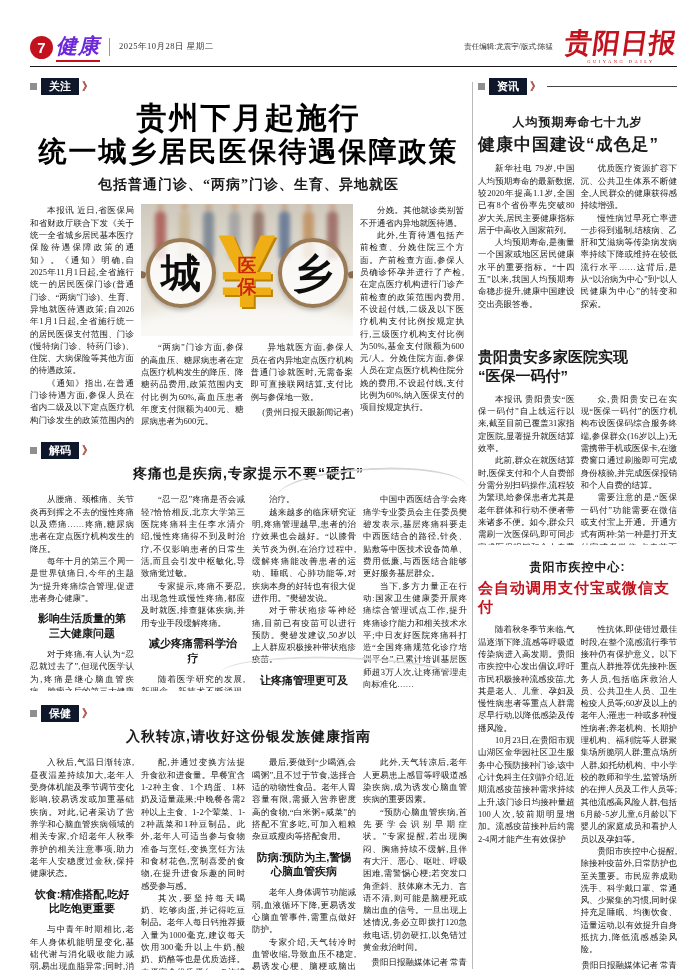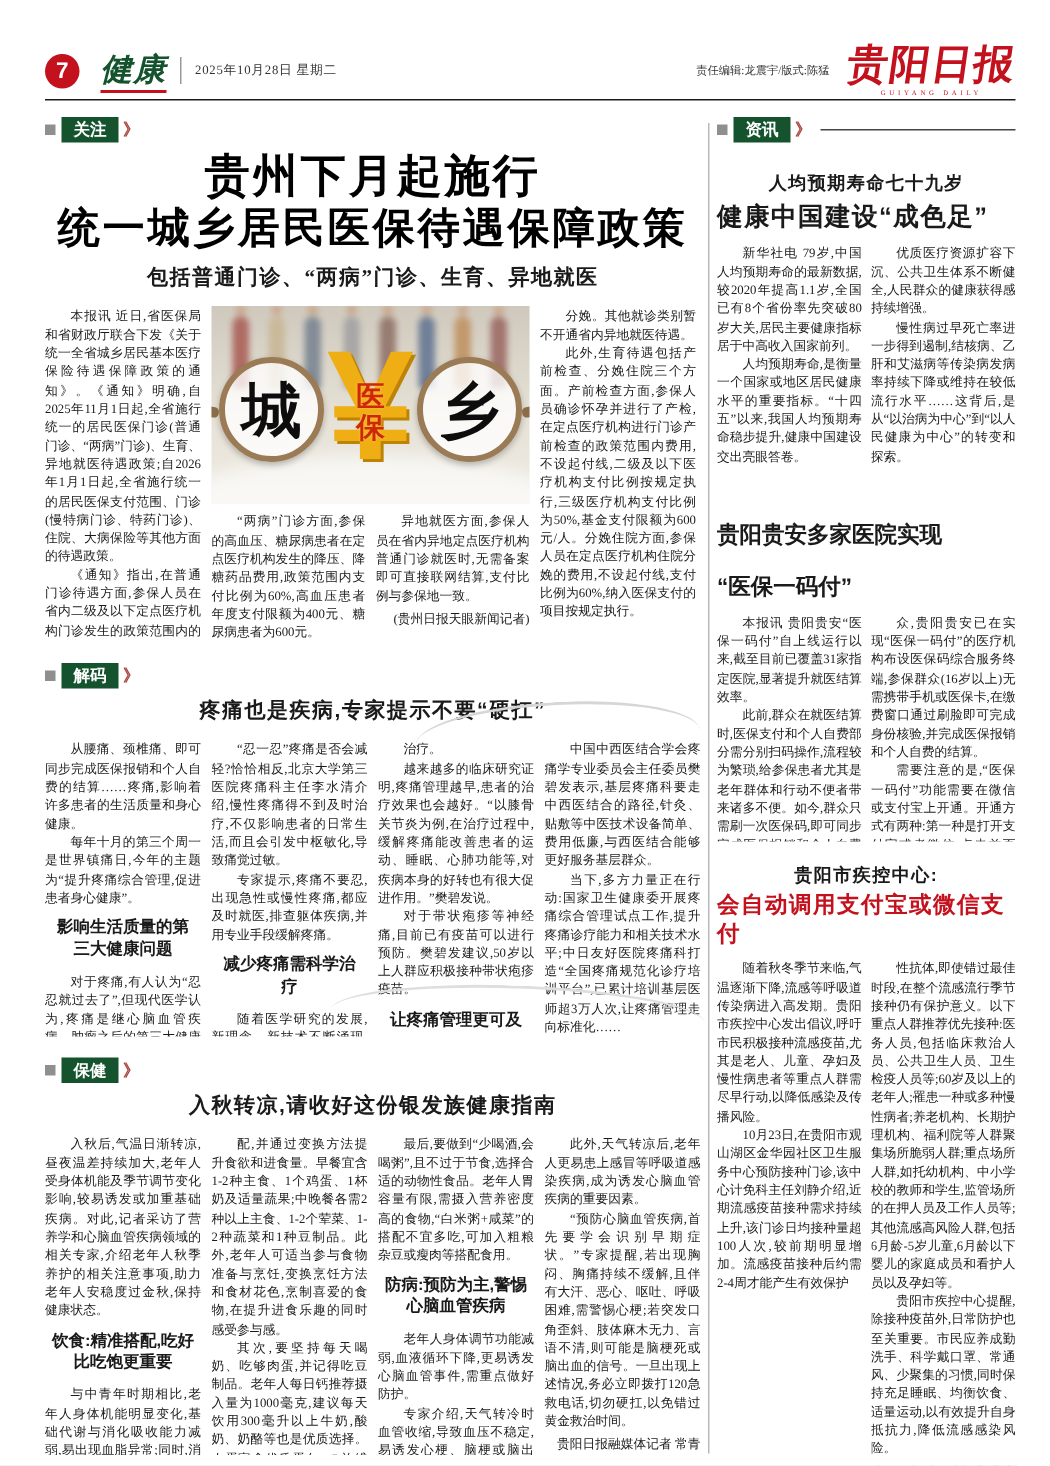--- a/index.html
+++ b/index.html
@@ -2,39 +2,39 @@
 <html><head>
 <meta charset="utf-8">
 <style>
   html,body{margin:0;padding:0;background:#e8e8e8;}
   .page{position:relative;width:700px;height:977px;background:#fff;margin:0 auto;overflow:hidden;
         font-family:"Liberation Serif","DejaVu Serif",serif;color:#1a1a1a;}
   
   .hdr{position:absolute;left:30px;right:23px;top:30px;height:34px;display:flex;align-items:center;}
   .pgnum{width:23px;height:23px;border-radius:50%;background:#c3121d;color:#fff;font-weight:bold;
          font-size:15px;display:flex;align-items:center;justify-content:center;font-family:"Liberation Sans",sans-serif;}
-  .secname{color:#14532d;font-size:21px;font-weight:900;font-style:italic;margin-left:14px;
+  .secname{color:#6d28d9;font-size:21px;font-weight:900;font-style:italic;margin-left:3px;
            font-family:"Liberation Sans",sans-serif;letter-spacing:1px;border-bottom:2px solid #c3121d;}
   .hdiv{width:1px;height:18px;background:#999;margin:0 9px;}
   .hdate{font-size:8.5px;color:#333;letter-spacing:.5px;}
   .hsp{flex:1;}
   .hed{font-size:7.5px;color:#333;margin-right:12px;}
   .mast{text-align:center;}
   .mast-cn{color:#c3121d;font-size:27px;font-weight:900;transform:skewX(-8deg);letter-spacing:1px;line-height:1;}
   .mast-en{color:#c3121d;font-size:4.5px;letter-spacing:2.5px;margin-top:2px;}
   .hrule{position:absolute;left:30px;right:23px;top:66px;height:1px;background:#1a1a1a;}
   
   .cols{position:absolute;left:30px;right:23px;top:78px;bottom:8px;display:flex;}
   .leftcol{width:437px;flex:none;}
   .vdiv{width:1px;background:#b9b9b9;margin:4px 5px 0 5px;}
   .rightcol{flex:1;min-width:0;display:flex;flex-direction:column;}
   
   .tagrow{display:flex;align-items:center;margin-bottom:5px;}
   .tagsq{width:7px;height:7px;background:#8f8f8f;margin-right:4px;}
-  .tagbox{background:#14532d;color:#fff;font-size:11px;font-weight:bold;padding:1px 8px;
+  .tagbox{background:#0f172a;color:#fff;font-size:11px;font-weight:bold;padding:1px 8px;
           font-family:"Liberation Sans",sans-serif;}
   .tagarr{color:#a8453c;font-weight:900;font-size:11px;margin-left:3px;font-family:"Liberation Sans",sans-serif;}
   .tagline{flex:1;height:1px;background:#444;margin-left:6px;}
   
   .h-lead{font-family:"Liberation Sans",sans-serif;font-weight:900;text-align:center;color:#000;
           letter-spacing:2px;line-height:1.18;margin:0;}
   .h-lead.l1{font-size:30px;}
   .h-lead.l2{font-size:28px;}
   .lead-sub{font-size:14px;font-weight:bold;text-align:center;margin:8px 0 10px;letter-spacing:1px;}
   .h-mid{font-family:"Liberation Sans",sans-serif;font-weight:900;font-size:14px;text-align:center;
@@ -190,21 +190,21 @@
         <div class="arc arc2"></div>
         <div class="tagrow">
           <span class="tagsq"></span>
           <span class="tagbox">解码</span>
           <span class="tagarr">》</span>
         </div>
         <h2 class="h-mid">疼痛也是疾病,专家提示不要“硬扛”</h2>
         <div class="fourcol dec-body">
           <div class="fcol bt">
             <div>
-                <p>从腰痛、颈椎痛、即可同步完成医保报销和个人自费的结算……疼痛,影响着许多患者的生活质量和身心健康。</p>
+                <p>从腰痛、颈椎痛、关节炎再到挥之不去的慢性疼痛以及癌痛……疼痛,糖尿病患者在定点医疗机构发生的降压。</p>
                 <p>每年十月的第三个周一是世界镇痛日,今年的主题为“提升疼痛综合管理,促进患者身心健康”。</p>
               </div>
             <div class="sub">影响生活质量的第三大健康问题</div>
             <div>
                 <p>对于疼痛,有人认为“忍忍就过去了”,但现代医学认为,疼痛是继心脑血管疾病、肿瘤之后的第三大健康问题。</p>
               </div>
           </div>
           <div class="fcol bt">
             <div>
                 <p>“忍一忍”疼痛是否会减轻?恰恰相反,北京大学第三医院疼痛科主任李水清介绍,慢性疼痛得不到及时治疗,不仅影响患者的日常生活,而且会引发中枢敏化,导致痛觉过敏。</p>
@@ -298,21 +298,21 @@
               <p>人均预期寿命,是衡量一个国家或地区居民健康水平的重要指标。“十四五”以来,我国人均预期寿命稳步提升,健康中国建设交出亮眼答卷。</p>
             </div>
           <div class="tcol bt">
               <p>优质医疗资源扩容下沉、公共卫生体系不断健全,人民群众的健康获得感持续增强。</p>
               <p>慢性病过早死亡率进一步得到遏制,结核病、乙肝和艾滋病等传染病发病率持续下降或维持在较低流行水平……这背后,是从“以治病为中心”到“以人民健康为中心”的转变和探索。</p>
             </div>
         </div>
       </article>
 
       <article class="r-art">
-        <h3 class="rh r2" style="margin-bottom:16px;">贵阳贵安多家医院实现</h3>
+        <h3 class="rh r2" style="margin-bottom:0;">贵阳贵安多家医院实现</h3>
         <h3 class="rh r2">“医保一码付”</h3>
         <div class="twocol r2-body">
           <div class="tcol bt">
               <p>本报讯 贵阳贵安“医保一码付”自上线运行以来,截至目前已覆盖31家指定医院,显著提升就医结算效率。</p>
               <p>此前,群众在就医结算时,医保支付和个人自费部分需分别扫码操作,流程较为繁琐,给参保患者尤其是老年群体和行动不便者带来诸多不便。如今,群众只需刷一次医保码,即可同步完成医保报销和个人自费的结算。其中,自费部分首先会扣除医保个人账户余额,当个人账户余额不足时,会自动调用支付宝或微信支付,大大简化了结算流程,节省群众的就医时间。</p>
             </div>
           <div class="tcol bt">
             <div>
                 <p>众,贵阳贵安已在实现“医保一码付”的医疗机构布设医保码综合服务终端,参保群众(16岁以上)无需携带手机或医保卡,在缴费窗口通过刷脸即可完成身份核验,并完成医保报销和个人自费的结算。</p>
                 <p>需要注意的是,“医保一码付”功能需要在微信或支付宝上开通。开通方式有两种:第一种是打开支付宝或者微信,点击首页的“扫一扫”,扫描医院提供的开通二维码,按照提示完成授权即开通“医保一码付”;第二种是打开支付宝,搜索“一码付”后点击“医保码一码付”小程序,按照提示完成授权即开通“一码付”。</p>

